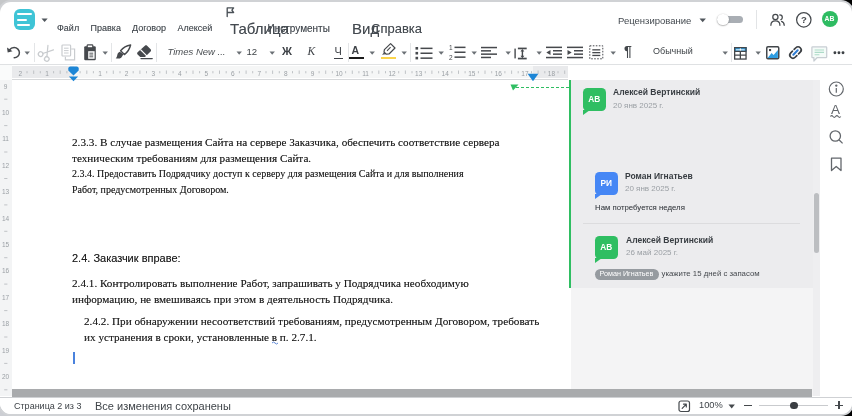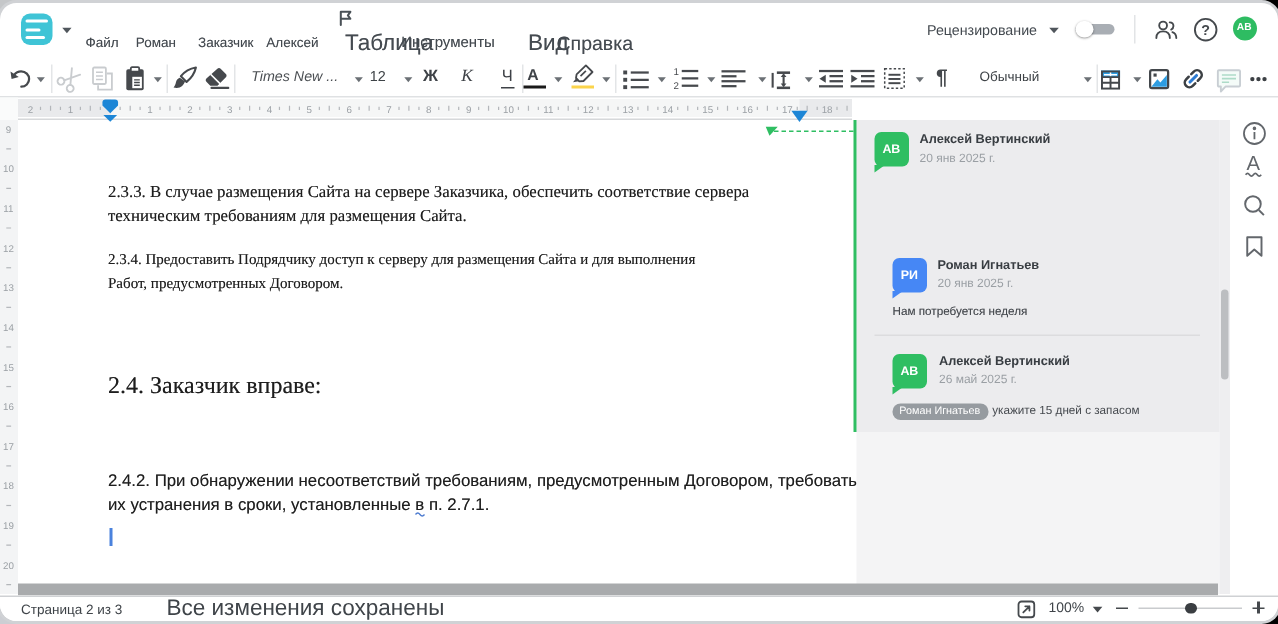--- a/index.html
+++ b/index.html
@@ -15,22 +15,22 @@
 <div class="abs" style="left:17px;top:11.4px;width:15.3px;height:1.7px;border-radius:1px;background:#fff"></div>
 <div class="abs" style="left:17px;top:16.9px;width:9.8px;height:1.7px;border-radius:1px;background:#fff"></div>
 <div class="abs" style="left:17px;top:22.0px;width:13.4px;height:1.7px;border-radius:1px;background:#fff"></div>
 <svg style="left:40.5px;top:16px" width="8" height="5">
       <path d="M0.5 0.5 L6.7 0.5 L3.6 4.1 Z" fill="#50565c"></path>
     </svg>
 <svg style="left:226.3px;top:5.4px" width="10" height="11">
       <path d="M1.2 9.6 L1.2 0.9 L7.6 0.9 L5.9 3.2 L7.6 5.5 L1.2 5.5" fill="none" stroke="#4a5157" stroke-width="1.35" stroke-linejoin="round" stroke-linecap="round"></path>
     </svg>
 <div class="t" style="left:57px;top:21px;font-size:9px;line-height:11px;color:#444a50;text-shadow:0 0 0.3px rgba(68,74,80,.45)">Файл</div>
-<div class="t" style="left:90.5px;top:21px;font-size:9px;line-height:11px;color:#444a50;text-shadow:0 0 0.3px rgba(68,74,80,.45)">Роман</div>
-<div class="t" style="left:132px;top:21px;font-size:9px;line-height:11px;color:#444a50;text-shadow:0 0 0.3px rgba(68,74,80,.45)">Заказчик</div>
+<div class="t" style="left:90.5px;top:21px;font-size:9px;line-height:11px;color:#444a50;text-shadow:0 0 0.3px rgba(68,74,80,.45)">Правка</div>
+<div class="t" style="left:132px;top:21px;font-size:9px;line-height:11px;color:#444a50;text-shadow:0 0 0.3px rgba(68,74,80,.45)">Договор</div>
 <div class="t" style="left:177.5px;top:21px;font-size:9px;line-height:11px;color:#444a50;text-shadow:0 0 0.3px rgba(68,74,80,.45)">Алексей</div>
 <div class="t" style="left:230px;top:21px;font-size:15px;line-height:11px;color:#444a50;text-shadow:0 0 0.3px rgba(68,74,80,.45)">Таблица</div>
 <div class="t" style="left:267.5px;top:21px;font-size:10px;line-height:11px;color:#444a50;text-shadow:0 0 0.3px rgba(68,74,80,.45)">Инструменты</div>
 <div class="t" style="left:352px;top:21px;font-size:15px;line-height:11px;color:#444a50;text-shadow:0 0 0.3px rgba(68,74,80,.45)">Вид</div>
 <div class="t" style="left:371px;top:21px;font-size:13px;line-height:11px;color:#444a50;text-shadow:0 0 0.3px rgba(68,74,80,.45)">Справка</div>
 <div class="t" style="left:618px;top:12.6px;font-size:9.5px;line-height:11px;color:#444a50">Рецензирование</div>
 <svg style="left:699px;top:16.3px" width="8" height="5">
       <path d="M0.5 0.5 L6.9 0.5 L3.7 4.2 Z" fill="#50565c"></path>
     </svg>
 <div class="abs" style="left:717px;top:13.9px;width:25.6px;height:7.2px;border-radius:3.6px;background:#a9aeb4"></div>
@@ -334,24 +334,25 @@
       <text x="5.6" y="299.9" text-anchor="middle" font-size="6.5" fill="#9ba0a5" font-family="Liberation Sans">17</text>
       <line x1="4.2" y1="310.6" x2="7.4" y2="310.6" stroke="#b3b6ba" stroke-width="0.8"></line>
       <text x="5.6" y="326.3" text-anchor="middle" font-size="6.5" fill="#9ba0a5" font-family="Liberation Sans">18</text>
       <line x1="4.2" y1="337.0" x2="7.4" y2="337.0" stroke="#b3b6ba" stroke-width="0.8"></line>
       <text x="5.6" y="352.7" text-anchor="middle" font-size="6.5" fill="#9ba0a5" font-family="Liberation Sans">19</text>
       <line x1="4.2" y1="363.4" x2="7.4" y2="363.4" stroke="#b3b6ba" stroke-width="0.8"></line>
       <text x="5.6" y="379.1" text-anchor="middle" font-size="6.5" fill="#9ba0a5" font-family="Liberation Sans">20</text>
       <line x1="4.2" y1="389.8" x2="7.4" y2="389.8" stroke="#b3b6ba" stroke-width="0.8"></line>
     </svg>
 <style>.wv{position:relative}.wv>svg{position:absolute;left:0;bottom:-1.2px;overflow:visible}</style>
-<div class="t" style="left:72px;top:118px;font-family:'Liberation Serif',serif;font-size:11.2px;line-height:16.2px;color:#1e1e1e;text-shadow:0 0 0.4px rgba(30,30,30,.55)">2.3.3. В случае размещения Сайта на сервере Заказчика, обеспечить соответствие сервера<br>техническим требованиям для размещения Сайта.</div>
+<div class="t" style="left:72px;top:132px;font-family:'Liberation Serif',serif;font-size:11.2px;line-height:16.2px;color:#1e1e1e;text-shadow:0 0 0.4px rgba(30,30,30,.55)">2.3.3. В случае размещения Сайта на сервере Заказчика, обеспечить соответствие сервера<br>техническим требованиям для размещения Сайта.</div>
 <div class="t" style="left:72px;top:164.1px;font-family:'Liberation Serif',serif;font-size:10px;line-height:16.2px;color:#1e1e1e;text-shadow:0 0 0.4px rgba(30,30,30,.55)">2.3.4. Предоставить Подрядчику доступ к серверу для размещения Сайта и для выполнения<br>Работ, предусмотренных Договором.</div>
-<div class="t" style="left:72px;top:248.1px;font-family:Liberation Serif, serif;font-size:16px;line-height:16.2px;color:#1e1e1e;text-shadow:0 0 0.4px rgba(30,30,30,.55)">2.4. Заказчик вправе:</div>
-<div class="t" style="left:72px;top:310.9px;font-family:Liberation Sans, sans-serif;font-size:11.2px;line-height:16.2px;color:#1e1e1e;text-shadow:0 0 0.4px rgba(30,30,30,.55)">2.4.2. При обнаружении несоответствий требованиям, предусмотренным Договором, требовать<br>их устранения в сроки, установленные <span class="wv">в<svg width="6" height="4">
+<div class="t" style="left:72px;top:248.1px;font-family:Liberation Sans, sans-serif;font-size:11px;line-height:16.2px;color:#1e1e1e;text-shadow:0 0 0.4px rgba(30,30,30,.55)">2.4. Заказчик вправе:</div>
+<div class="t" style="left:72px;top:272.5px;font-family:'Liberation Serif',serif;font-size:11.2px;line-height:16.2px;color:#1e1e1e;text-shadow:0 0 0.4px rgba(30,30,30,.55)">2.4.1. Контролировать выполнение Работ, запрашивать у Подрядчика необходимую<br>информацию, не вмешиваясь при этом в деятельность Подрядчика.</div>
+<div class="t" style="left:84px;top:310.9px;font-family:Liberation Serif, serif;font-size:11.2px;line-height:16.2px;color:#1e1e1e;text-shadow:0 0 0.4px rgba(30,30,30,.55)">2.4.2. При обнаружении несоответствий требованиям, предусмотренным Договором, требовать<br>их устранения в сроки, установленные <span class="wv">в<svg width="6" height="4">
           <path d="M0 3 Q1.5 1 3 3 T6 3" stroke="#4d7bd0" stroke-width="0.9" fill="none"></path>
         </svg></span> п. 2.7.1.</div>
 <div class="abs" style="left:73.2px;top:349.5px;width:1.5px;height:12.5px;background:#4a82dd"></div>
 <div class="abs" style="left:516px;top:85px;width:53px;height:0;border-top:1px dashed #2fbe62"></div>
 <svg style="left:510px;top:81.5px" width="10" height="8">
       <path d="M0.5 0.5 L8.5 0.5 L3 6.5 Z" fill="#2fbe62"></path>
     </svg>
 <div class="abs" style="left:570.5px;top:78px;width:242px;height:316px;background:#f4f4f5"></div>
 <div class="abs" style="left:570.5px;top:78px;width:242px;height:208px;background:#ececee"></div>
 <div class="abs" style="left:568.5px;top:78px;width:2px;height:208px;background:#2fbe62"></div>
@@ -392,21 +393,21 @@
 <svg style="left:828px;top:127px" width="17" height="17" fill="none" stroke="#63676c" stroke-width="1.3">
 <circle cx="7.3" cy="7" r="5.2"></circle>
       <line x1="11.2" y1="11" x2="14.6" y2="14.4"></line>
     </svg>
 <svg style="left:830px;top:155px" width="14" height="15" fill="none" stroke="#63676c" stroke-width="1.3">
 <path d="M1.5 1.2 L11 1.2 L11 13.5 L6.2 9.4 L1.5 13.5 Z" stroke-linejoin="round"></path>
     </svg>
 <div class="abs" style="left:12px;top:387px;width:800px;height:7.5px;background:#a9abad"></div>
 <div class="abs" style="left:0;top:394.5px;width:852px;height:18px;background:#fff;border-top:1px solid #cfd1d4"></div>
 <div class="t" style="left:14px;top:398.6px;font-size:9px;line-height:10px;color:#3f4449">Страница 2 из 3</div>
-<div class="t" style="left:111px;top:398.6px;font-size:15px;line-height:10px;color:#3f4449">Все изменения сохранены</div>
+<div class="t" style="left:95px;top:398.6px;font-size:11px;line-height:10px;color:#3f4449">Все изменения сохранены</div>
 <svg style="left:678px;top:397.5px" width="13" height="13" fill="none" stroke="#45494d" stroke-width="1.2">
 <rect x="1" y="1" width="10.5" height="10.5" rx="2"></rect>
       <path d="M4.2 8.3 L8.3 4.2 M8.3 4.2 L8.3 7 M8.3 4.2 L5.5 4.2" stroke-linecap="round"></path>
     </svg>
 <div class="t" style="left:699px;top:398.4px;font-size:9.3px;line-height:10px;color:#3f4449">100%</div>
 <svg style="left:728px;top:401.5px" width="8" height="5">
       <path d="M0.5 0.5 L6.9 0.5 L3.7 4.4 Z" fill="#45494d"></path>
     </svg>
 <div class="abs" style="left:744px;top:402.6px;width:8px;height:1.6px;background:#45494d"></div>
 <div class="abs" style="left:759px;top:403px;width:69px;height:1px;background:#c9cbce"></div>

